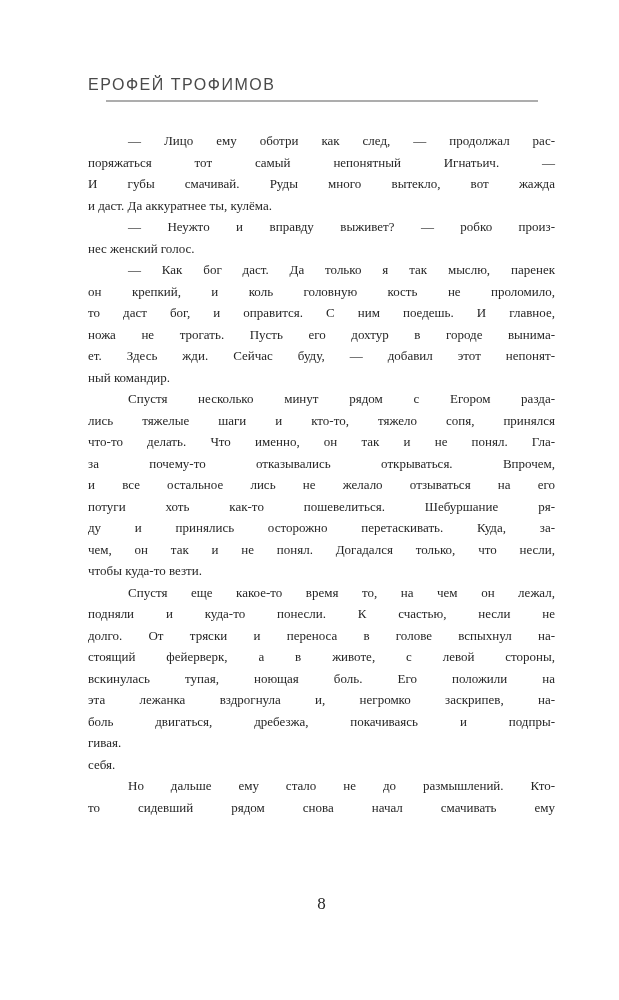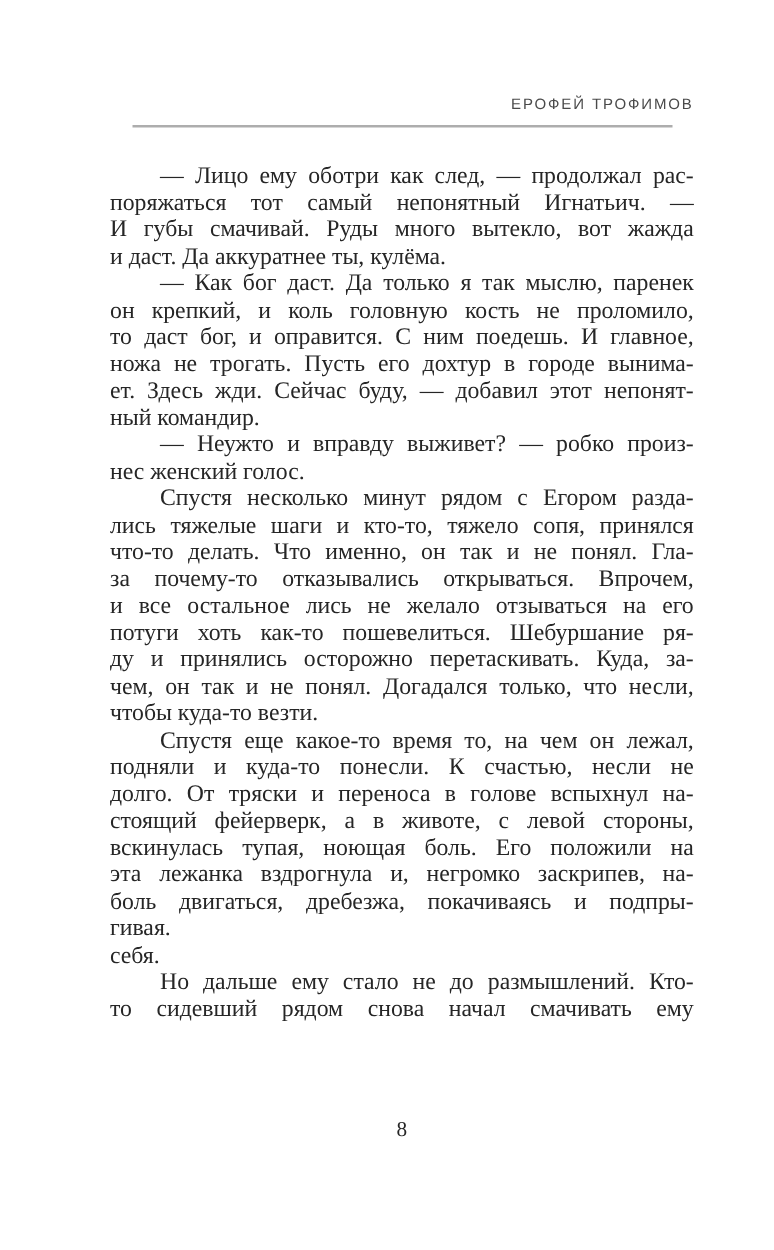--- a/index.html
+++ b/index.html
@@ -9,40 +9,40 @@
     height: 1000px;
     background: var(--bg-color, #ffffff);
     overflow: hidden;
     font-family: "Liberation Serif", "DejaVu Serif", serif;
   }
   .running-header {
     position: absolute;
     top: 76px;
     left: 88px;
     width: 467px;
-    text-align: right;
+    text-align: left;
     font-family: "Liberation Sans", "DejaVu Sans", sans-serif;
-    font-size: 12px;
+    font-size: 16px;
     letter-spacing: 1.5px;
     color: var(--header-color, #4a4a4a);
   }
   .header-rule {
     position: absolute;
     top: 100px;
     left: 106px;
     width: 432px;
     height: 2px;
     background: var(--rule-color, #adadad);
   }
   .body-text {
     position: absolute;
     top: 130px;
     left: 88px;
     width: 467px;
-    font-size: 19px;
+    font-size: 13px;
     line-height: 21.5px;
     color: var(--text-color, #262626);
   }
   .paragraph { margin: 0; padding: 0; }
   .line {
     text-align: justify;
     text-align-last: justify;
   }
   .line.para-last {
     text-align-last: left;
@@ -67,30 +67,30 @@
   <div class="running-header">ЕРОФЕЙ ТРОФИМОВ</div>
   <div class="header-rule"></div>
   <div class="body-text">
       <div class="paragraph">
         <div class="line para-first">— Лицо ему оботри как след, — продолжал рас-</div>
         <div class="line">поряжаться тот самый непонятный Игнатьич. —</div>
         <div class="line">И губы смачивай. Руды много вытекло, вот жажда</div>
         <div class="line para-last">и даст. Да аккуратнее ты, кулёма.</div>
       </div>
       <div class="paragraph">
+        <div class="line para-first">— Неужто и вправду выживет? — робко произ-</div>
+        <div class="line para-last">нес женский голос.</div>
+      </div>
+      <div class="paragraph">
         <div class="line para-first">— Как бог даст. Да только я так мыслю, паренек</div>
         <div class="line">он крепкий, и коль головную кость не проломило,</div>
         <div class="line">то даст бог, и оправится. С ним поедешь. И главное,</div>
         <div class="line">ножа не трогать. Пусть его дохтур в городе вынима-</div>
         <div class="line">ет. Здесь жди. Сейчас буду, — добавил этот непонят-</div>
         <div class="line para-last">ный командир.</div>
-      </div>
-      <div class="paragraph">
-        <div class="line para-first">— Неужто и вправду выживет? — робко произ-</div>
-        <div class="line para-last">нес женский голос.</div>
       </div>
       <div class="paragraph">
         <div class="line para-first">Спустя несколько минут рядом с Егором разда-</div>
         <div class="line">лись тяжелые шаги и кто-то, тяжело сопя, принялся</div>
         <div class="line">что-то делать. Что именно, он так и не понял. Гла-</div>
         <div class="line">за почему-то отказывались открываться. Впрочем,</div>
         <div class="line">и все остальное лись не желало отзываться на его</div>
         <div class="line">потуги хоть как-то пошевелиться. Шебуршание ря-</div>
         <div class="line">ду и принялись осторожно перетаскивать. Куда, за-</div>
         <div class="line">чем, он так и не понял. Догадался только, что несли,</div>

